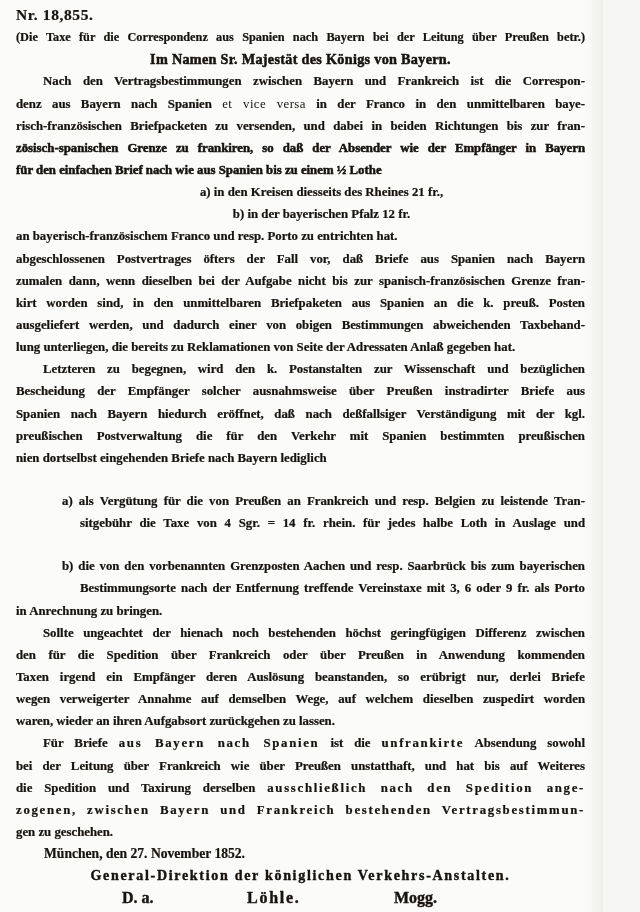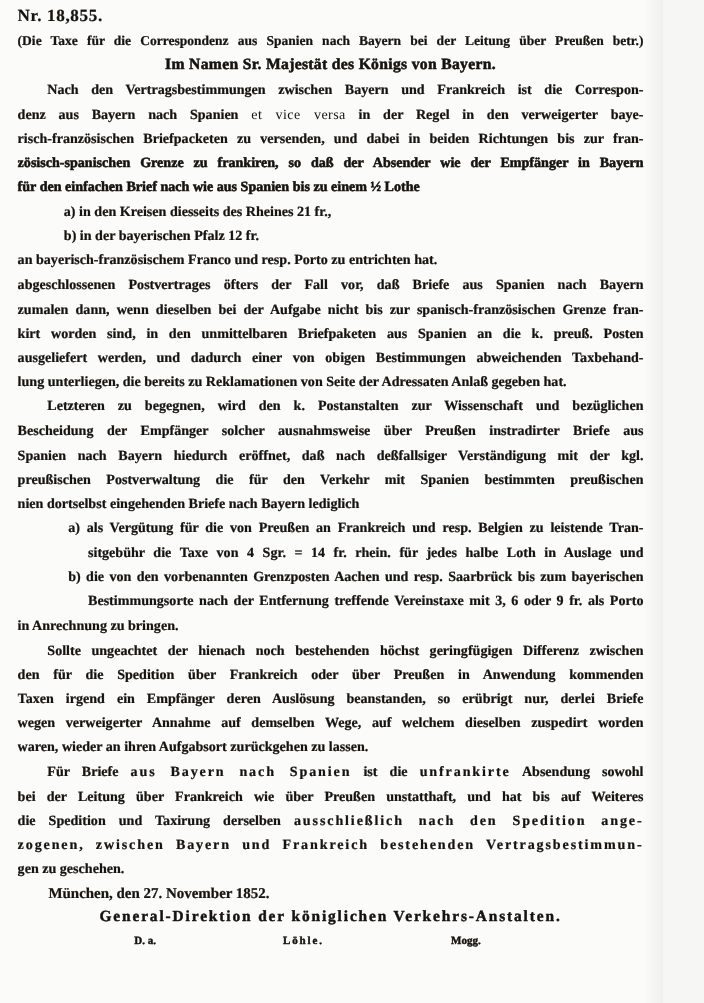--- a/index.html
+++ b/index.html
@@ -25,57 +25,57 @@
     white-space:nowrap;
     overflow:hidden;
   }
   
   .t-p,.t-pfirst,.t-subject,.t-item2a,.t-item2c{
     text-align:justify;
     text-align-last:justify;
   }
   .t-pfirst{padding-left:27px;}
   .t-plast{text-align:left;}
-  .t-item1{padding-left:42px;}
-  .t-item2a{padding-left:46px;}
+  .t-item1{padding-left:42px;text-align:center;}
+  .t-item2a{padding-left:46px;margin-top:21px;}
   .t-item2c{padding-left:64px;}
   .t-nr{font-size:15.5px;letter-spacing:0.6px;}
   .t-subject{font-size:12.3px;}
   .t-title{
     text-align-last:center;
     font-size:14.2px;letter-spacing:0.3px;
     -webkit-text-stroke:0.5px;
   }
   .t-date{padding-left:28px;font-size:13.6px;}
   .t-org{
     text-align:center;text-align-last:center;
     font-size:14px;letter-spacing:1.7px;
     -webkit-text-stroke:0.4px;
   }
   .t-sig{
     display:flex;
     justify-content:space-between;
     padding-left:106px;
     padding-right:148px;
-    font-size:10px;
+    font-size:16px;
     -webkit-text-stroke:0.4px;
   }
   .heavy{-webkit-text-stroke:0.5px;}
   .s-antiqua{font-weight:400;-webkit-text-stroke:0;letter-spacing:0.4px;}
   .s-gesperrt{letter-spacing:1.7px;}
 </style>
 </head>
 <body>
 
 <div class="page">
     <div class="ln t-nr"><span>Nr. 18,855.</span></div>
     <div class="ln t-subject"><span>(Die Taxe für die Correspondenz aus Spanien nach Bayern bei der Leitung über Preußen betr.)</span></div>
     <div class="ln t-title"><span>Im Namen Sr. Majestät des Königs von Bayern.</span></div>
     <div class="ln t-pfirst"><span>Nach den Vertragsbestimmungen zwischen Bayern und Frankreich ist die Correspon-</span></div>
-    <div class="ln t-p"><span>denz aus Bayern nach Spanien </span><span class="s-antiqua">et vice versa</span><span> in der Regel in den verweigerter baye-</span></div>
+    <div class="ln t-p"><span>denz aus Bayern nach Spanien </span><span class="s-antiqua">et vice versa</span><span> in der Franco in den unmittelbaren baye-</span></div>
     <div class="ln t-p"><span>risch-französischen Briefpacketen zu versenden, und dabei in beiden Richtungen bis zur fran-</span></div>
     <div class="ln t-p heavy"><span>zösisch-spanischen Grenze zu frankiren, so daß der Absender wie der Empfänger in Bayern</span></div>
     <div class="ln t-plast heavy"><span>für den einfachen Brief nach wie aus Spanien bis zu einem ½ Lothe</span></div>
     <div class="ln t-item1"><span>a) in den Kreisen diesseits des Rheines 21 fr.,</span></div>
     <div class="ln t-item1"><span>b) in der bayerischen Pfalz 12 fr.</span></div>
     <div class="ln t-plast"><span>an bayerisch-französischem Franco und resp. Porto zu entrichten hat.</span></div>
     <div class="ln t-p"><span>abgeschlossenen Postvertrages öfters der Fall vor, daß Briefe aus Spanien nach Bayern</span></div>
     <div class="ln t-p"><span>zumalen dann, wenn dieselben bei der Aufgabe nicht bis zur spanisch-französischen Grenze fran-</span></div>
     <div class="ln t-p"><span>kirt worden sind, in den unmittelbaren Briefpaketen aus Spanien an die k. preuß. Posten</span></div>
     <div class="ln t-p"><span>ausgeliefert werden, und dadurch einer von obigen Bestimmungen abweichenden Taxbehand-</span></div>

